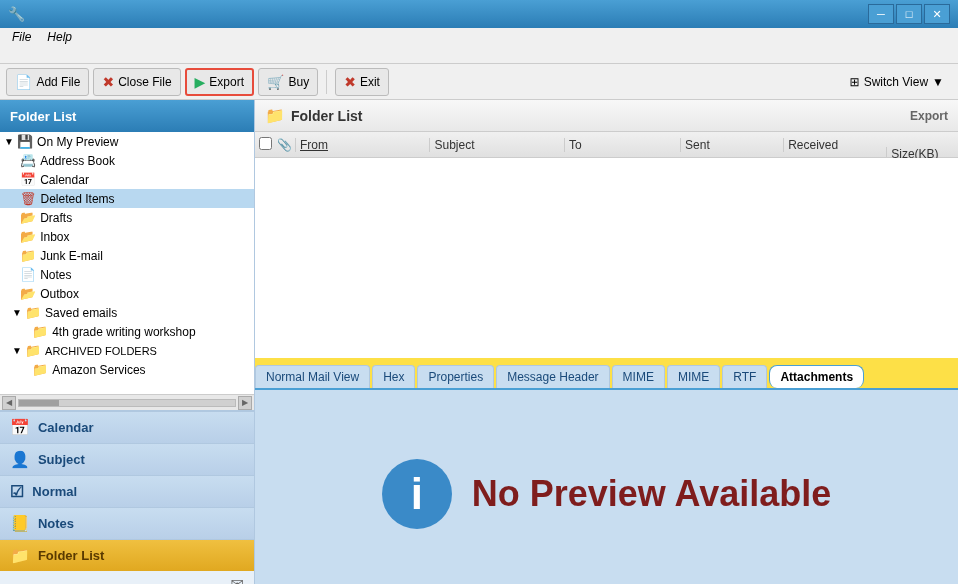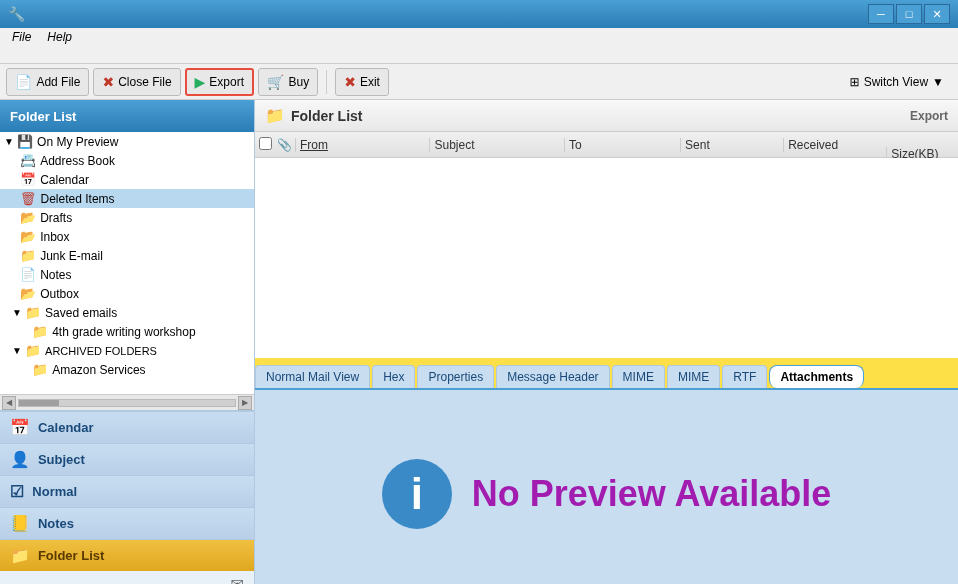--- a/index.html
+++ b/index.html
@@ -263,21 +263,21 @@
       background: #3a8ac8;
       border-radius: 50%;
       display: flex; align-items: center; justify-content: center;
       color: white;
       font-size: 44px;
       font-weight: bold;
     }
     .no-preview-text {
       font-size: 36px;
       font-weight: bold;
-      color: #a21caf;
+      color: #7f1d1d;
     }
 
     .folder-icon-yellow { color: #d4a017; }
     .folder-icon-red { color: #c0392b; }
   </style>
 </head>
 <body>
 
 <div class="title-bar">
   <div class="title-bar-left">

